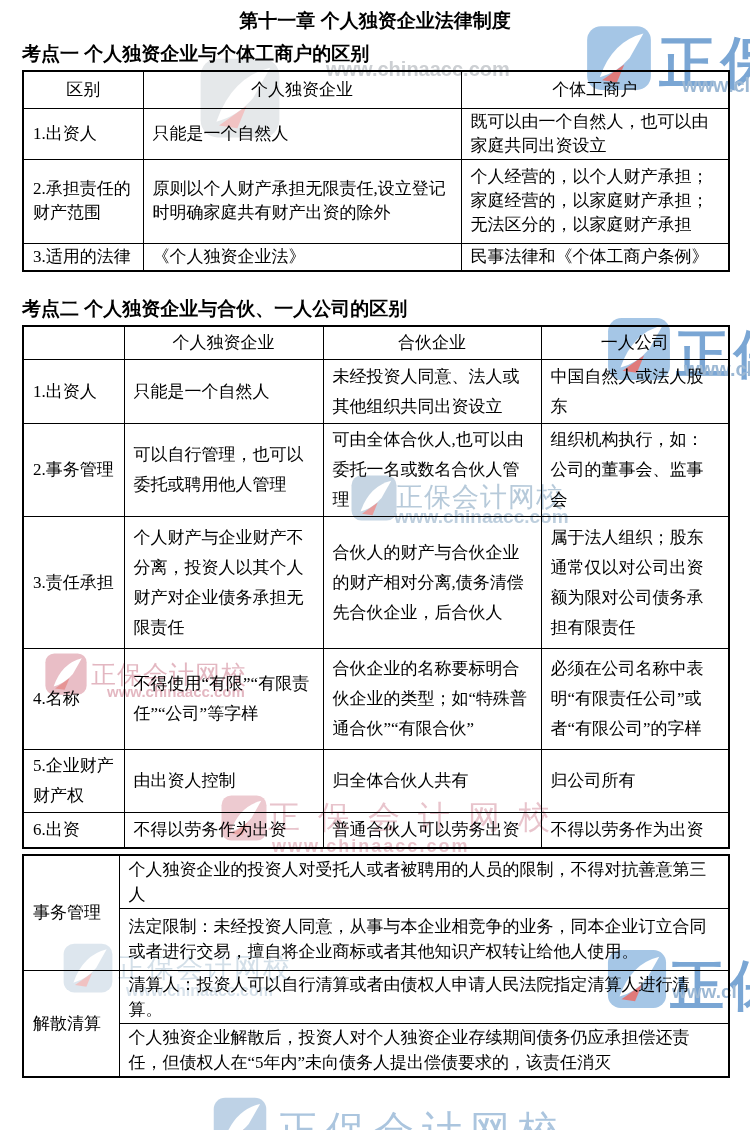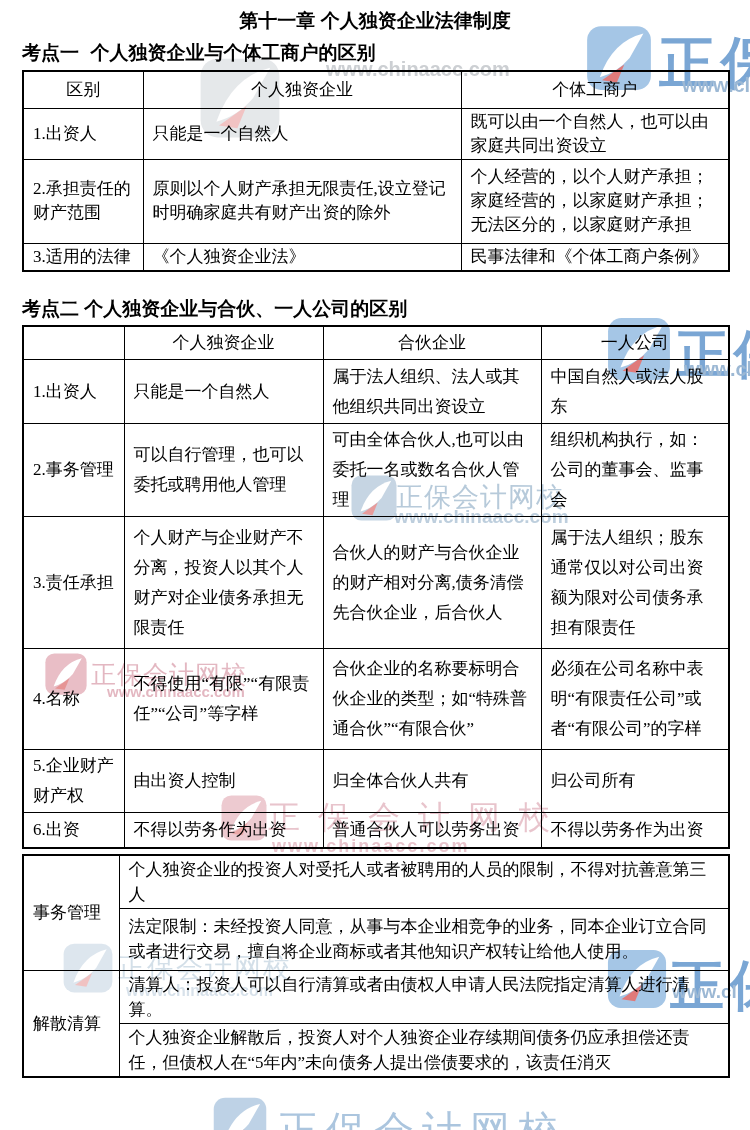--- a/index.html
+++ b/index.html
@@ -11,21 +11,21 @@
   .content { position:relative; z-index:1; }
 
   .doc-title {
     text-align:center; padding-top:8px; font-size:19px; font-weight:bold;
     font-family:"Liberation Sans","DejaVu Sans",sans-serif;
   }
   .kd-heading {
     margin-left:22px; font-size:19px; font-weight:bold; line-height:22px;
     font-family:"Liberation Sans","DejaVu Sans",sans-serif;
   }
-  .kd1 { margin-top:9px;font-family:Liberation Mono, monospace; }
+  .kd1 { margin-top:9px; }
   .kd2 { margin-top:26px; }
   .kd3 { margin-top:17px; }
 
   table.doc-table {
     border-collapse:collapse; table-layout:fixed;
     margin:5px 0 0 22px; width:706px;
     border:2px solid #000;
     font-size:17px;
   }
   table.doc-table td, table.doc-table th {
@@ -203,21 +203,21 @@
     <tbody>
         <tr style="height:34px">
       <th></th>
       <th>个人独资企业</th>
       <th>合伙企业</th>
       <th>一人公司</th>
     </tr>
     <tr style="height:64px">
       <td class="lab">1.出资人</td>
       <td>只能是一个自然人</td>
-      <td>属于法人组织、法人或其他组织共同出资设立</td>
+      <td>未经投资人同意、法人或其他组织共同出资设立</td>
       <td>中国自然人或法人股东</td>
     </tr>
     <tr style="height:92px">
       <td class="lab">2.事务管理</td>
       <td>可以自行管理，也可以委托或聘用他人管理</td>
       <td>可由全体合伙人,也可以由委托一名或数名合伙人管理</td>
       <td>组织机构执行，如：公司的董事会、监事会</td>
     </tr>
     <tr style="height:132px">
       <td class="lab">3.责任承担</td>

